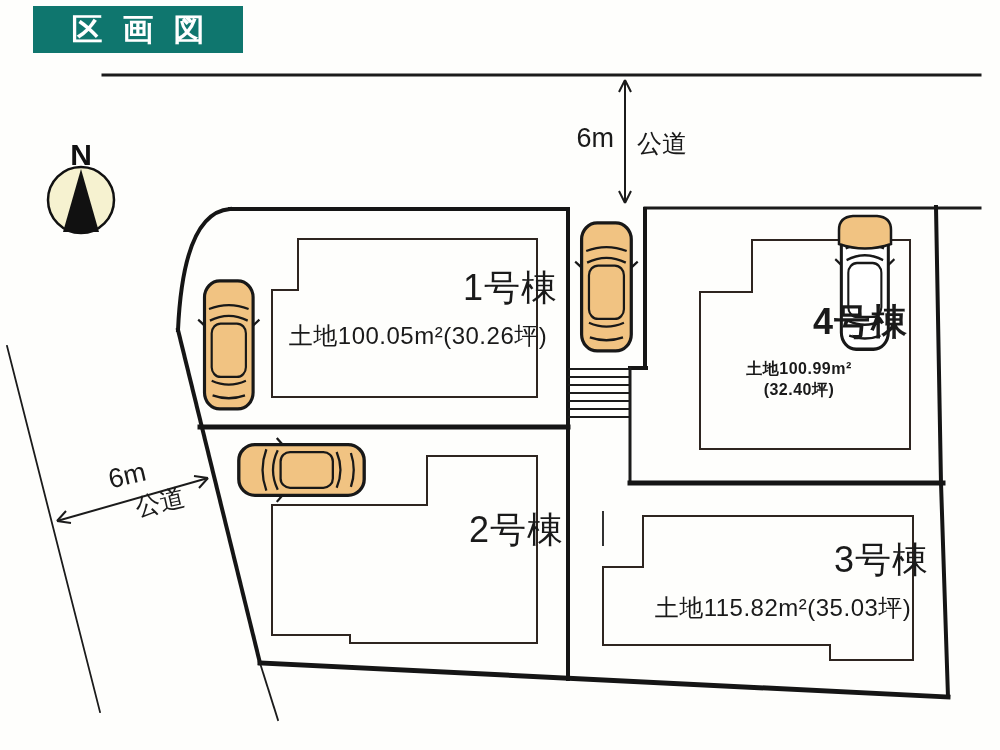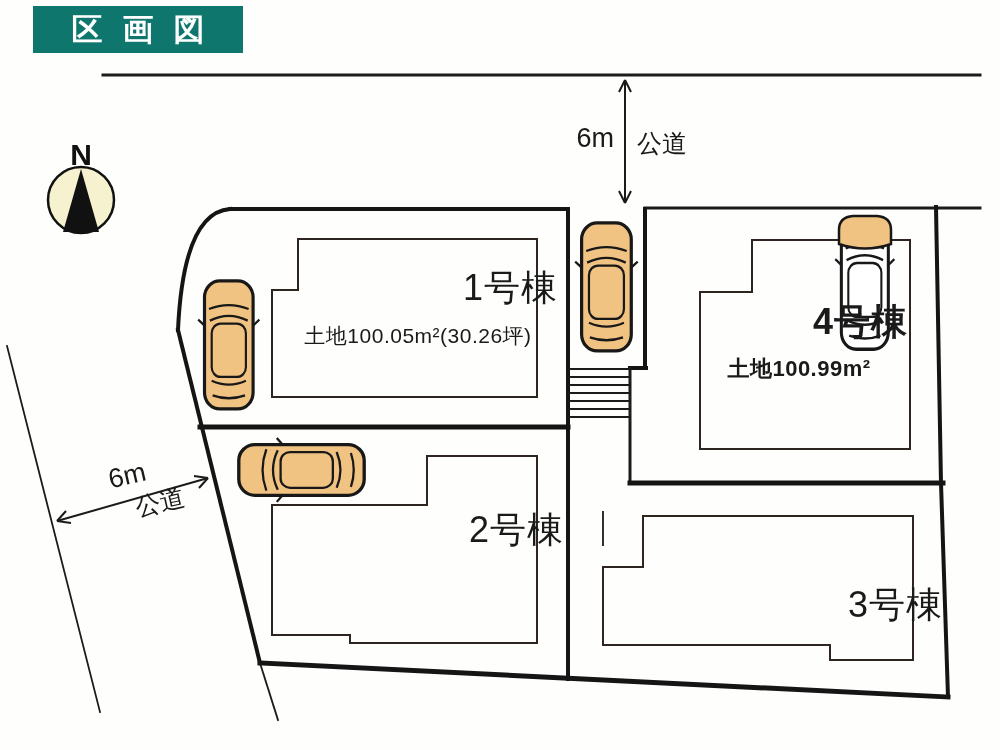--- a/index.html
+++ b/index.html
@@ -16,22 +16,22 @@
     position:absolute;left:33px;top:6px;width:210px;height:47px;
     display:flex;align-items:center;justify-content:center;
   }
   #title-banner span{
     color:#ffffff;font-size:31px;font-weight:bold;
     letter-spacing:20px;padding-left:20px;
   }
   
   .plot-label{position:absolute;text-align:center;}
   .plot-name{font-size:36px;letter-spacing:1px;margin-bottom:11px;text-align:right;}
-  .plot-line{font-size:21px;line-height:23px;letter-spacing:0.5px;}
-  .plot-line-sm{font-size:22px;line-height:21px;letter-spacing:0.5px;}
+  .plot-line{font-size:24px;line-height:23px;letter-spacing:0.5px;}
+  .plot-line-sm{font-size:16px;line-height:21px;letter-spacing:0.5px;}
   
   .road-dim{font-size:27px;}
   .road-name{font-size:25px;}
   #left-road-label{transform:rotate(-13deg);text-align:center;width:170px;}
   #left-road-label .road-name{margin-left:52px;margin-top:1px;}
   
   .boundary{fill:none;stroke:#151515;stroke-width:4;stroke-linecap:square;}
   .boundary-heavy{fill:none;stroke:#151515;stroke-width:5;stroke-linecap:square;}
   .roadline{fill:none;stroke:#1b1b1b;stroke-width:3;stroke-linecap:square;}
   .thinline{fill:none;stroke:#1b1b1b;stroke-width:1.8;stroke-linecap:square;}
@@ -151,22 +151,24 @@
 
   <div class="plot-label" style="left:278px;top:264px;width:280px;">
     <div class="plot-name">1号棟</div>
     <div class="plot-line">土地100.05m²(30.26坪)</div>
   </div>
 
   <div class="plot-label" style="left:284px;top:506px;width:280px;">
     <div class="plot-name">2号棟</div>
   </div>
 
-  <div class="plot-label" style="left:651px;top:536px;width:292px;margin-top:45px;">
+  <div class="plot-label" style="left:637px;top:536px;width:292px;">
     <div class="plot-name">3号棟</div>
+    <div class="plot-line">土地115.82m²(35.03坪)</div>
   </div>
 
   <div class="plot-label" style="left:690px;top:298px;width:218px;font-weight:bold;">
     <div class="plot-name">4号棟</div>
     <div class="plot-line-sm">土地100.99m²</div>
+    <div class="plot-line-sm">(32.40坪)</div>
   </div>
 
 </div>
 
 </body></html>

